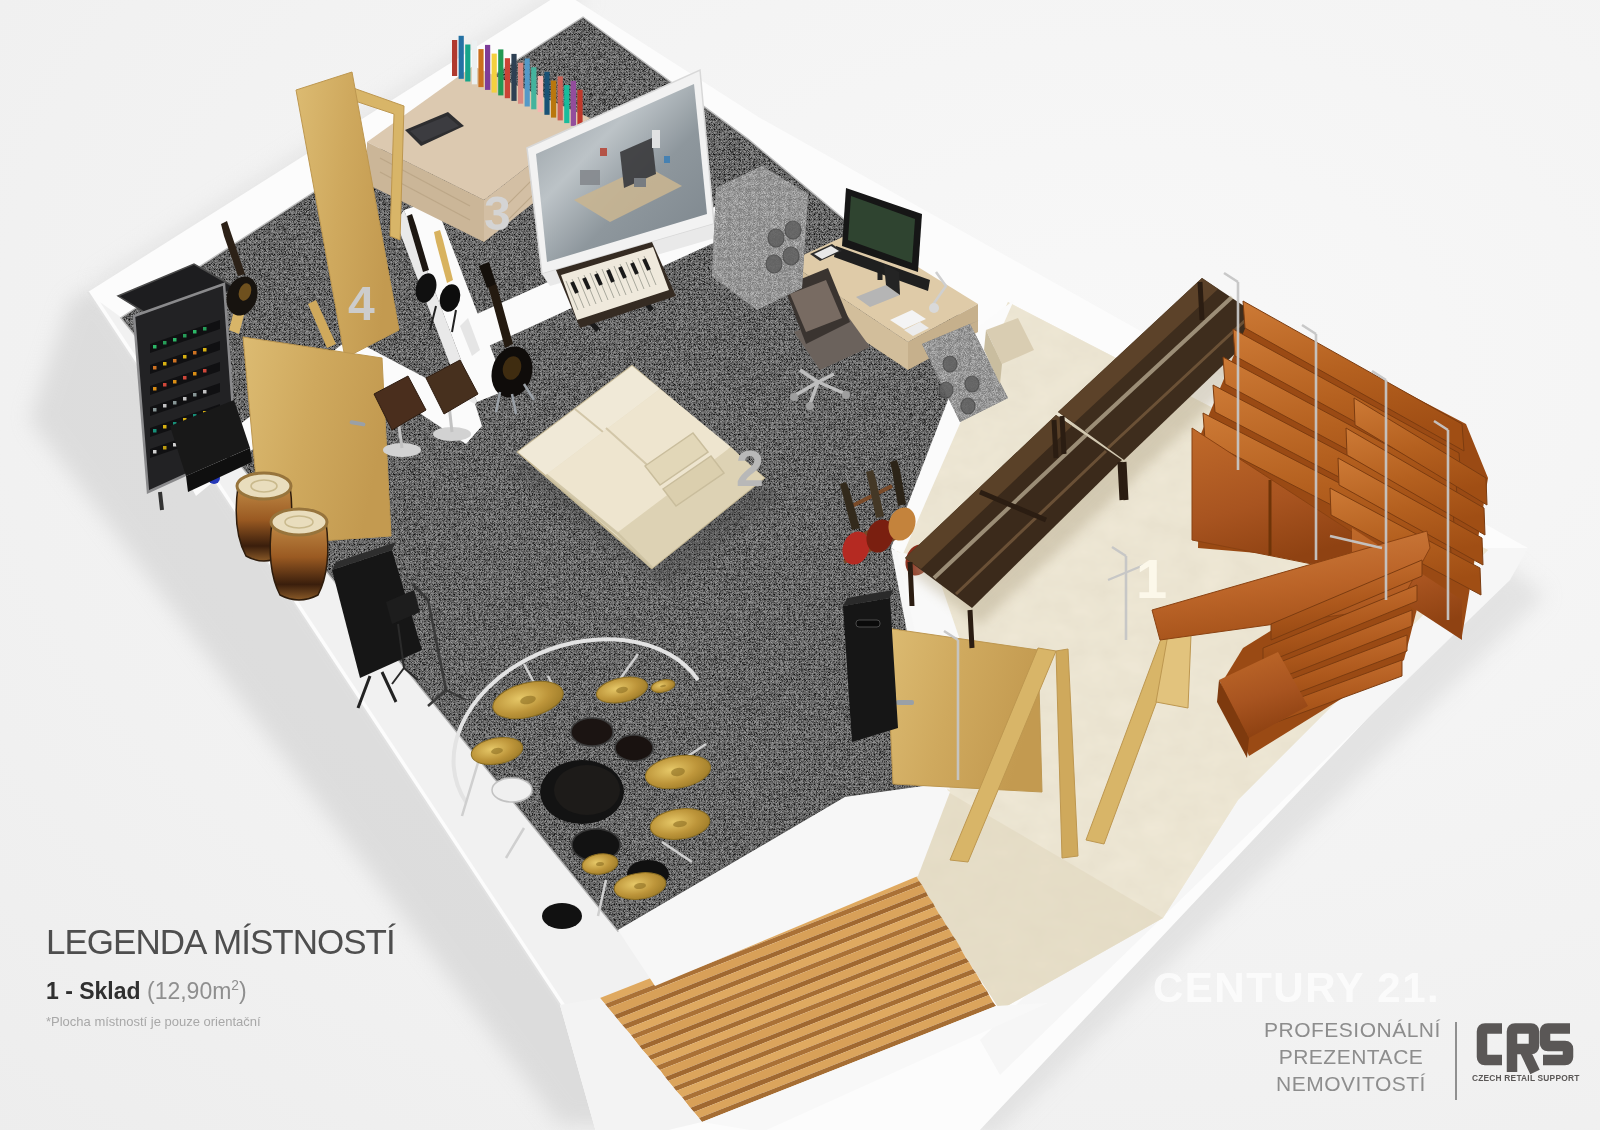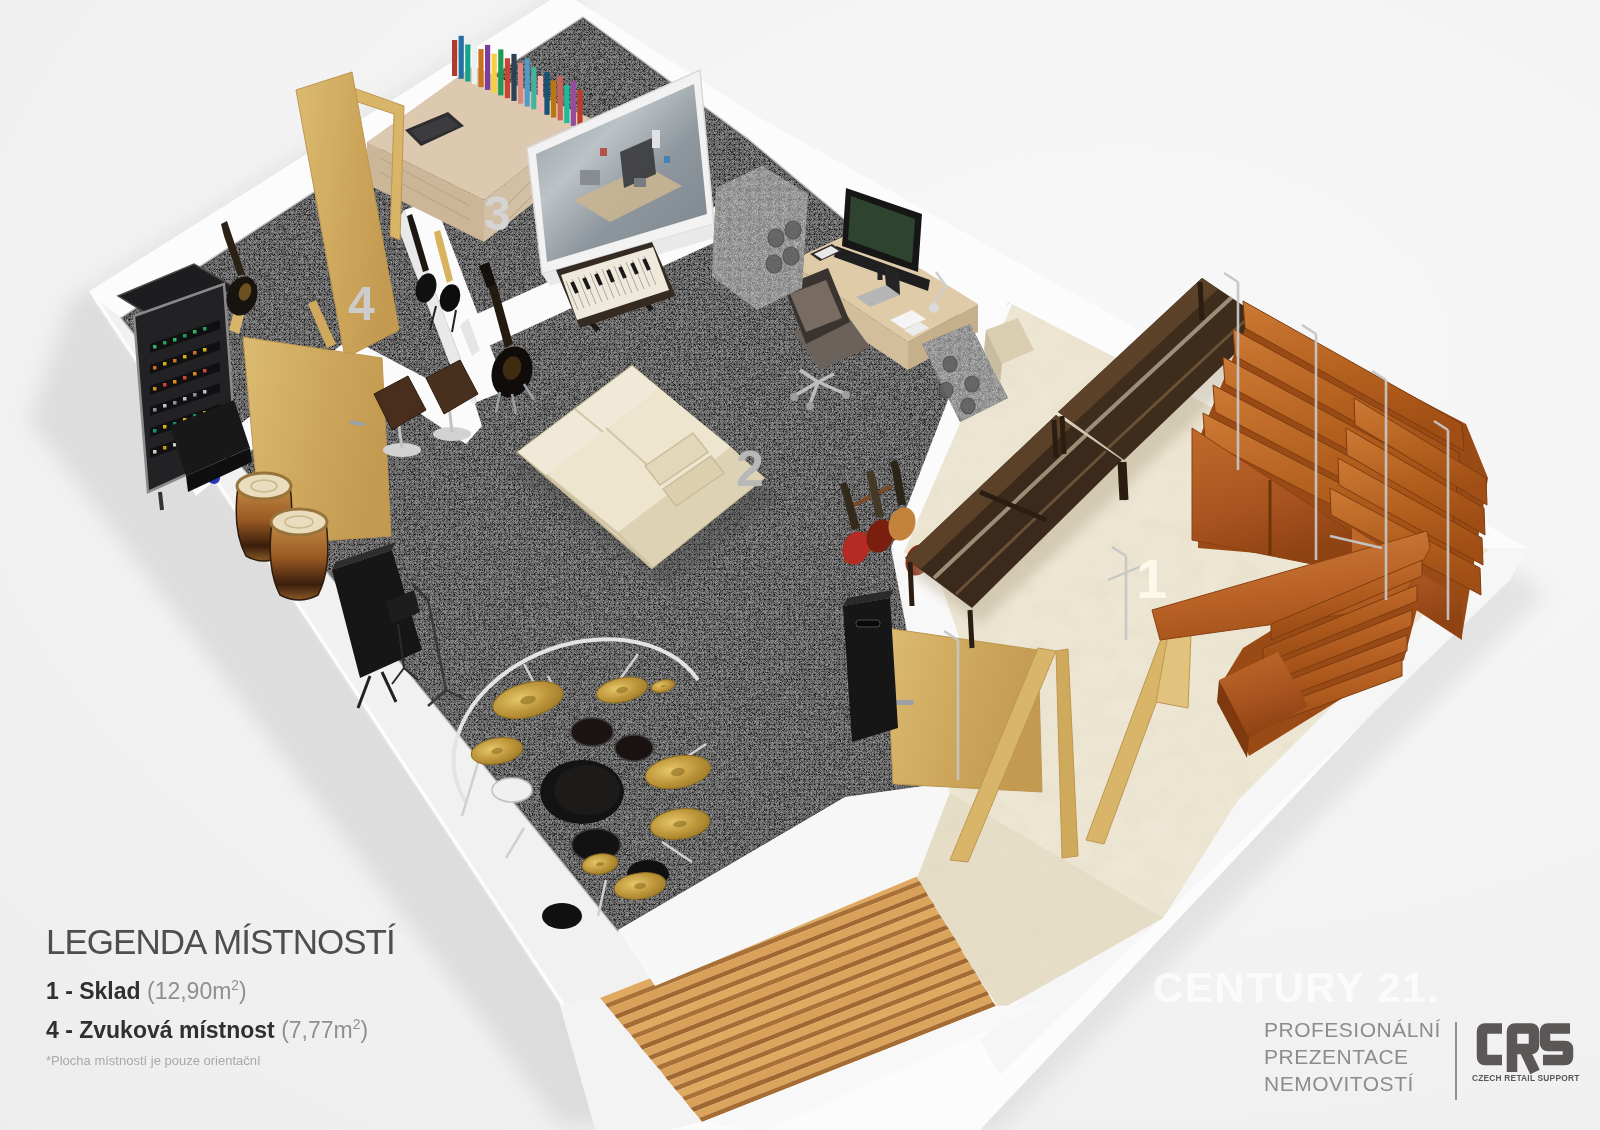--- a/index.html
+++ b/index.html
@@ -5,21 +5,21 @@
 html,body{margin:0;padding:0;width:1600px;height:1130px;overflow:hidden;}
 body{font-family:"Liberation Sans", sans-serif;background:#efefef;}
 .stage{position:relative;width:1600px;height:1130px;background:radial-gradient(135% 125% at 70% 32%, #f8f8f8 0%, #f1f1f1 52%, #e9e9e9 100%);}
 svg.main{position:absolute;left:0;top:0;font-family:"Liberation Sans", sans-serif;}
 .legend{position:absolute;left:46px;top:922px;color:#4a4a4a;}
 .legend h1{font-size:35px;font-weight:400;letter-spacing:-1px;margin:0 16px 16px 0;color:#4e4e4e;text-align:center;}
 .legend .row{font-size:23px;font-weight:bold;color:#303030;margin:12px 0 9px 0;}
 .legend .row span{font-weight:normal;color:#8f8f8f;}
 .legend .note{font-size:13px;color:#a8a8a8;margin-top:7px;}
 .wm{position:absolute;left:1153px;top:964px;font-size:42px;font-weight:bold;letter-spacing:1.5px;color:#ffffff;opacity:0.72;}
-.brand{position:absolute;left:1264px;top:1016px;width:174px;text-align:left;color:#8d8d8d;font-size:21px;line-height:27px;letter-spacing:0.5px;}
+.brand{position:absolute;left:1264px;top:1016px;width:174px;text-align:center;color:#8d8d8d;font-size:21px;line-height:27px;letter-spacing:0.5px;}
 .brand-sep{position:absolute;left:1455px;top:1022px;width:2px;height:78px;background:#909090;}
 .crs{position:absolute;left:1471px;top:1020px;text-align:right;}
 sup{font-size:60%;}
 </style>
 </head>
 <body>
 <div class="stage">
 <svg class="main" width="1600" height="1130" viewBox="0 0 1600 1130">
 <defs>
 <filter id="speckle" x="-2%" y="-2%" width="104%" height="104%">
@@ -612,21 +612,20 @@
 <text x="736" y="486" font-size="50" font-weight="bold" fill="#b8b8b8">2</text>
 
 <text x="484" y="230" font-size="48" font-weight="bold" fill="#d4d4d4">3</text>
 
 <text x="348" y="320" font-size="48" font-weight="bold" fill="#cccccc">4</text>
 </svg>
 
 <div class="legend">
 <h1>LEGENDA MÍSTNOSTÍ</h1>
 <div class="row">1 - Sklad <span>(12,90m<sup>2</sup>)</span></div>
-<div class="row">4 - Zvuková místnost <span>(7,77m<sup>2</sup>)</span></div>
 <div class="note">*Plocha místností je pouze orientační</div>
 </div>
 
 <div class="wm">CENTURY 21.</div>
 
 <div class="brand">PROFESIONÁLNÍ<br>PREZENTACE<br>NEMOVITOSTÍ</div>
 
 <div class="brand-sep"></div>
 
 <div class="crs">

